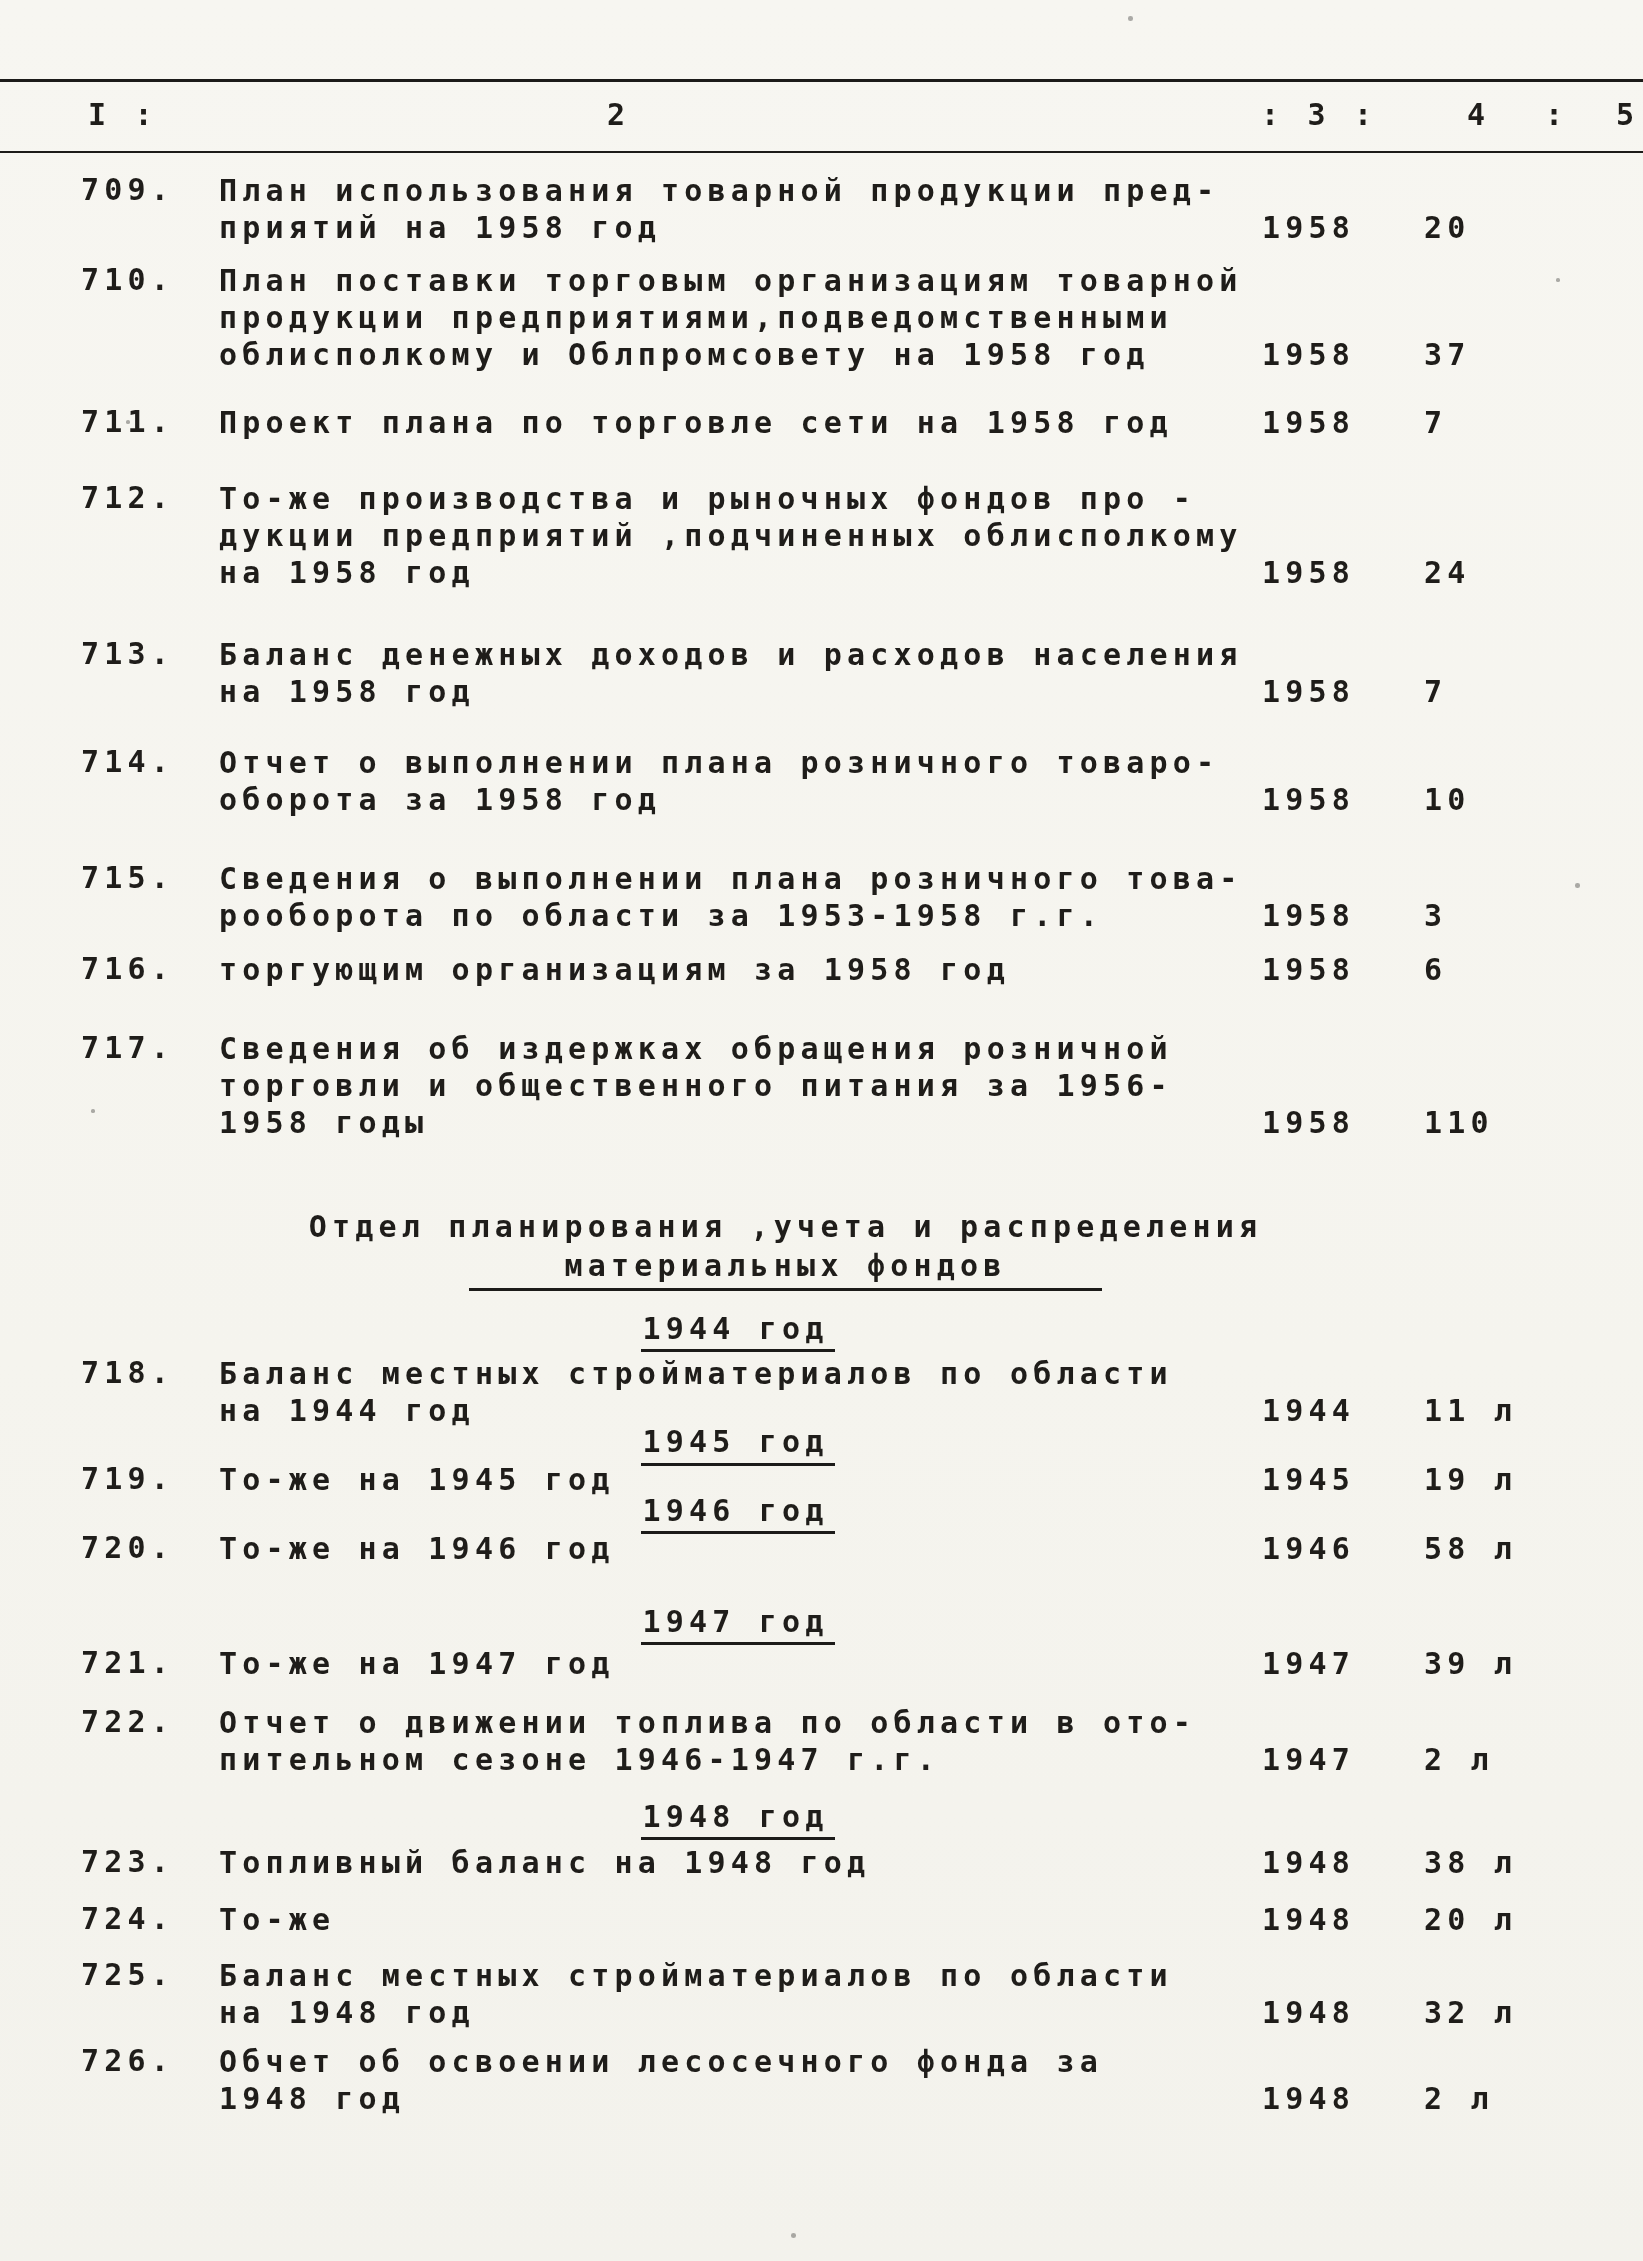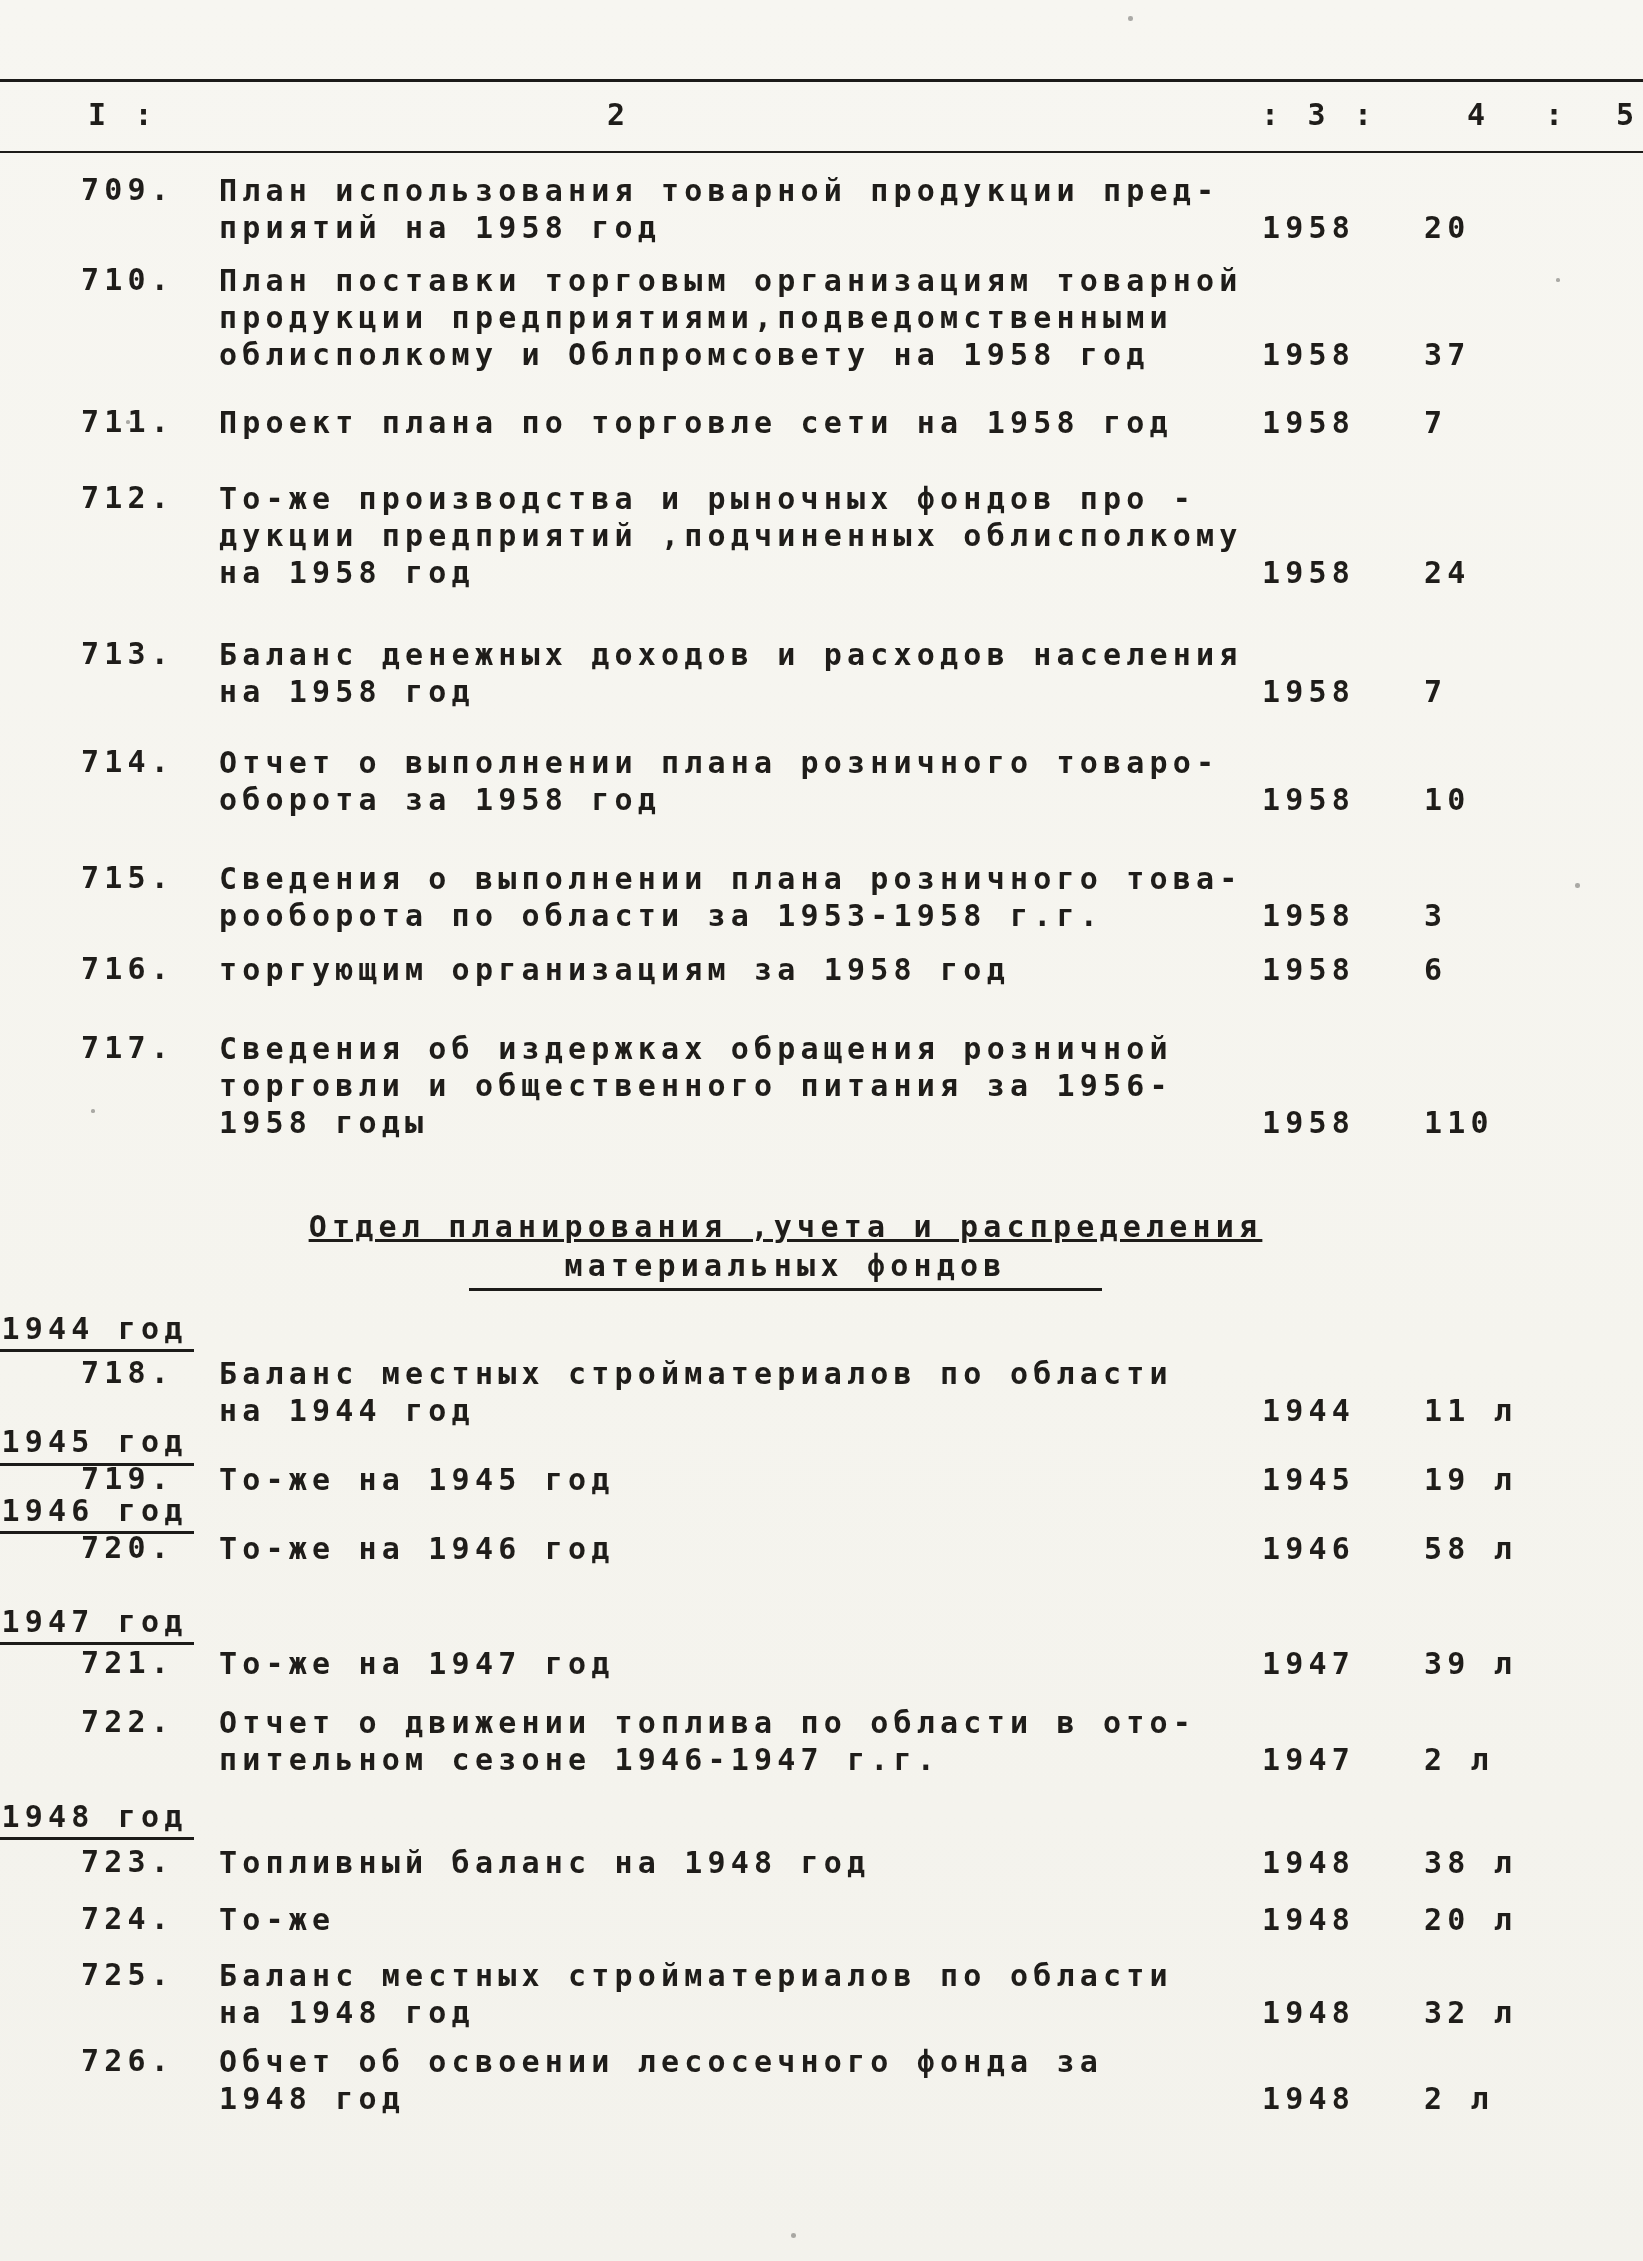--- a/index.html
+++ b/index.html
@@ -31,33 +31,32 @@
     display:grid;
     grid-template-columns:97px 1074px 157px 1fr;
     column-gap:5px;
     padding-left:81px;
     align-items:end;
   }
   .entry .num{text-align:left;align-self:start;}
   .entry .line{line-height:37px;white-space:nowrap;margin-left:36px;}
   .entry .year{line-height:37px;white-space:nowrap;}
   .entry .pages{line-height:37px;white-space:nowrap;}
-  .year-heading{line-height:37px;}
+  .year-heading{padding-left:641px;line-height:37px;}
   .year-heading .yh{
     display:inline-block;
     border-bottom:3px solid #1c1b19;
     padding:0 6px 2.2px 1.5px;
     white-space:nowrap;
   }
   .section{
     margin-left:308px;
     width:955px;
     text-align:center;
     line-height:39px;
-    text-decoration:underline;
   }
   .section .l2{
     display:inline-block;
     border-bottom:3px solid #1c1b19;
     padding:0 96px 3px 96px;
     white-space:nowrap;
   }
   
   .rows > *{margin-top:19.4px;}
   .rows > *:nth-child(1){margin-top:0;}

